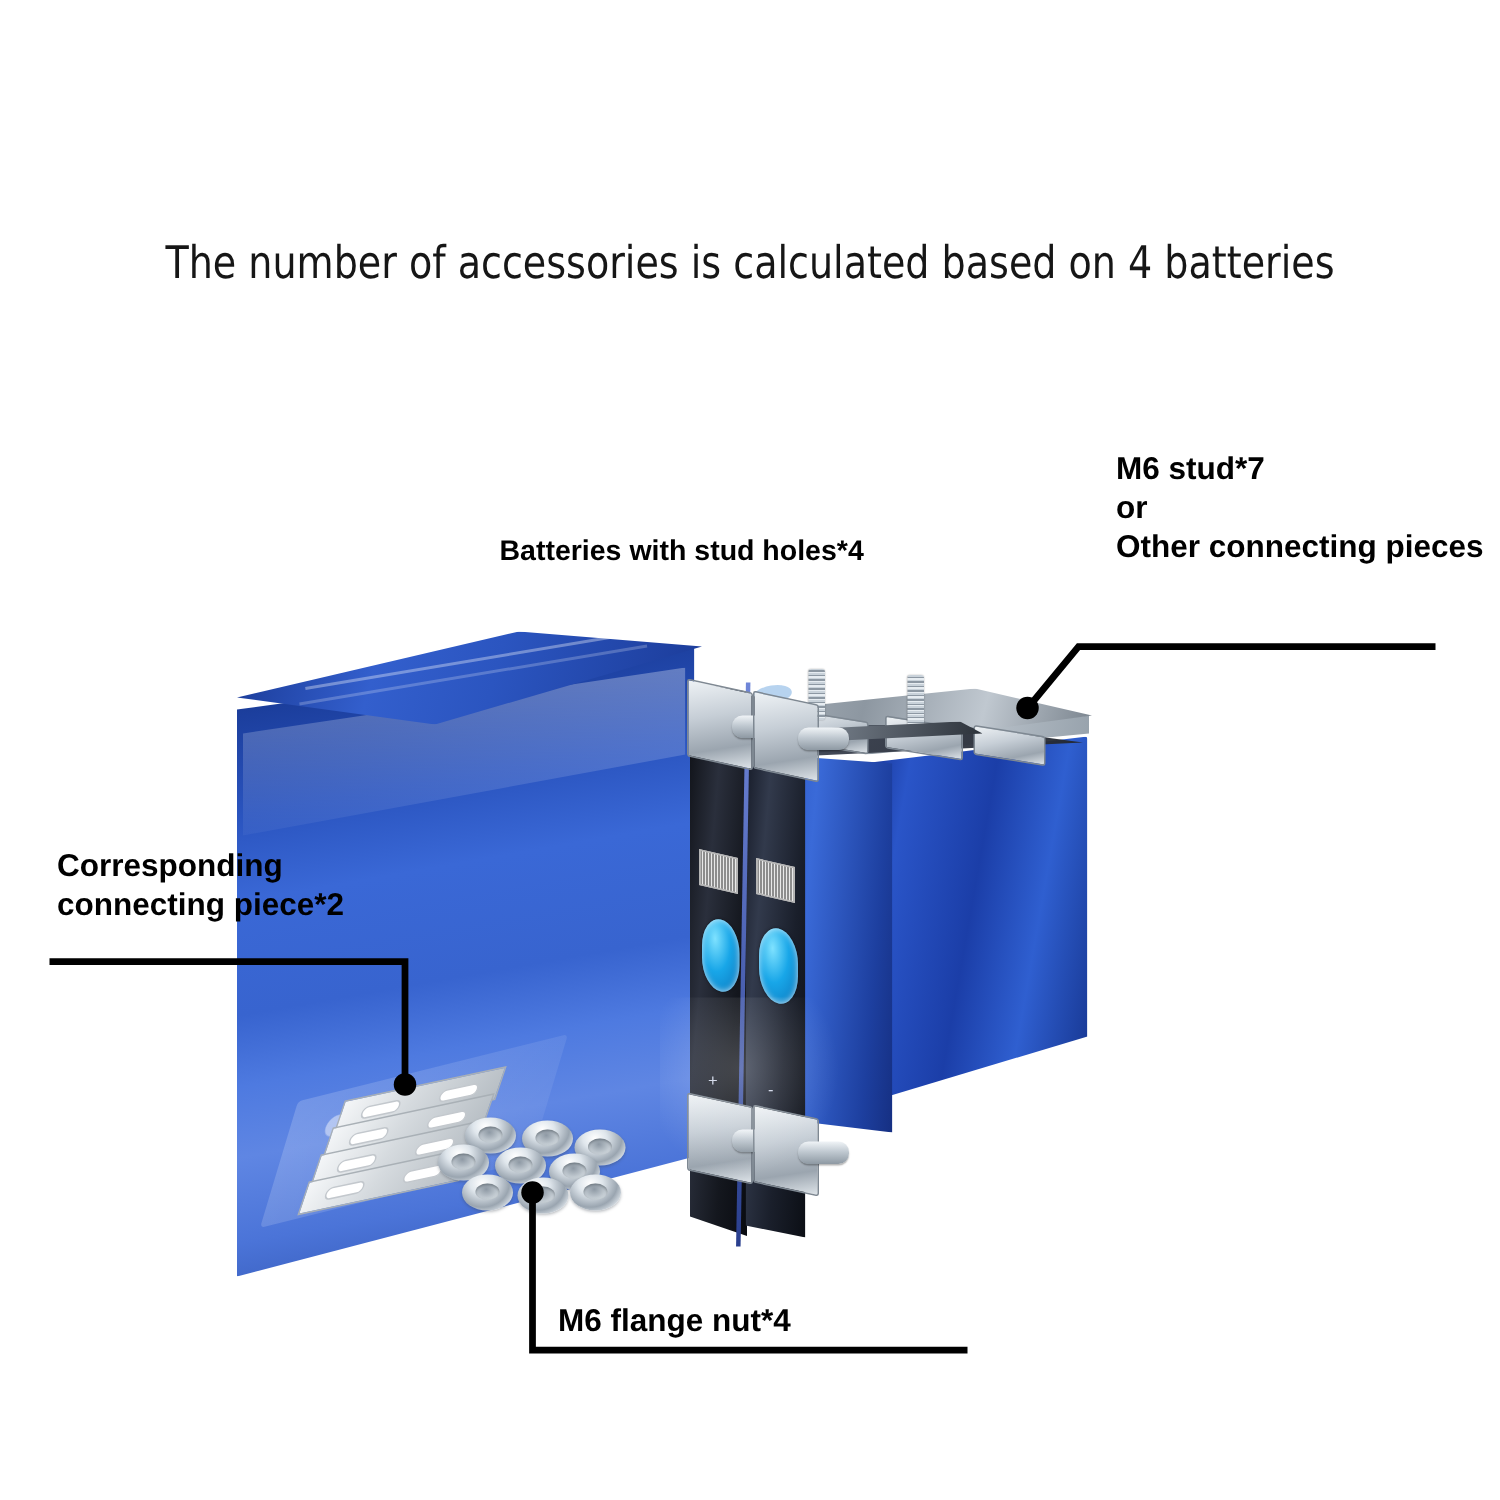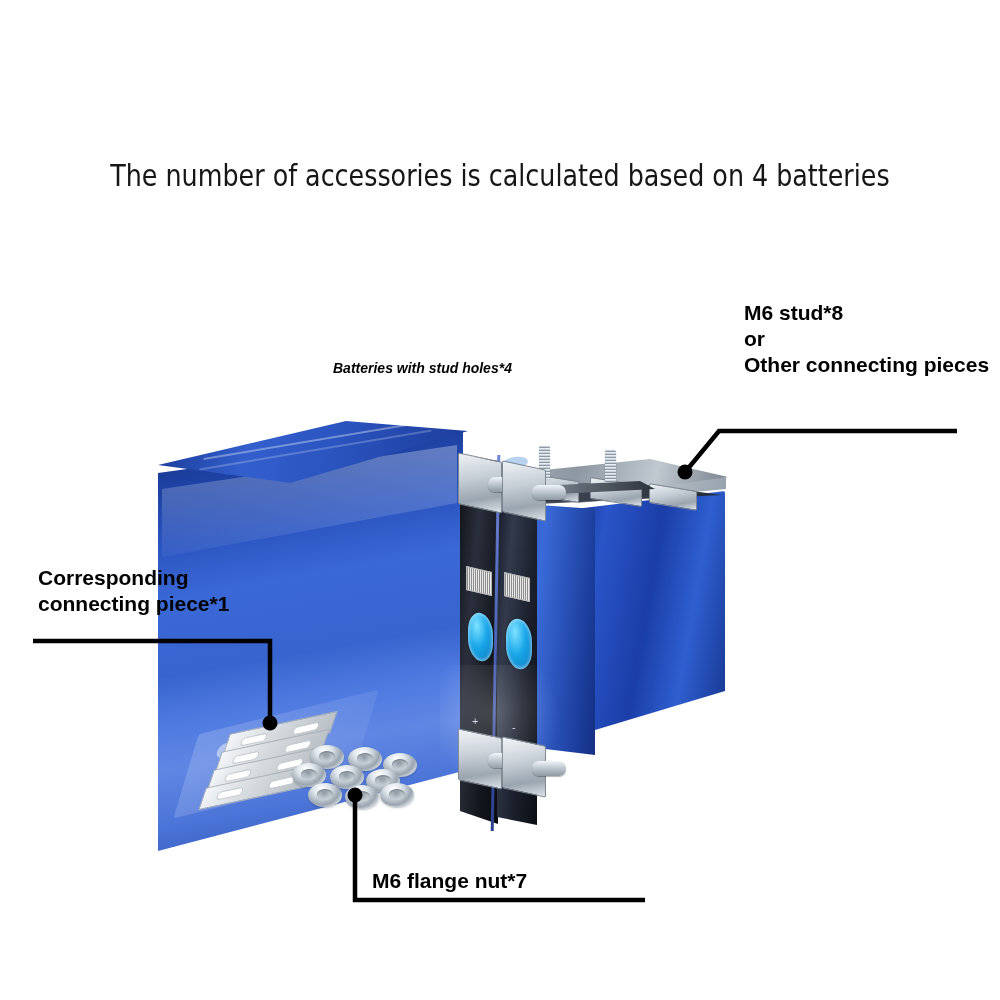--- a/index.html
+++ b/index.html
@@ -50,21 +50,21 @@
   .callout {
     position: absolute;
     font-family: "Liberation Sans", sans-serif;
     font-weight: 700;
     font-size: 21px;
     line-height: 26px;
     color: #000000;
     white-space: pre-line;
   }
   #label-stud   { left: 744px; top: 300px; width: 250px; }
-  #label-holes  { left: 333px; top: 355px; width: 340px; font-size: 14px; font-style: italic; }
+  #label-holes  { left: 333px; top: 355px; width: 340px; font-size: 19px; }
   #label-piece  { left: 38px;  top: 565px; width: 260px; }
   #label-nut    { left: 372px; top: 868px; width: 260px; }
 
   
   #leaders {
     position: absolute; left: 0; top: 0;
     width: 1000px; height: 1000px;
     pointer-events: none;
   }
 
@@ -317,24 +317,24 @@
     <polyline points="957,431 719,431 686,471" fill="none" stroke="#000000" stroke-width="4.5" stroke-linecap="butt"></polyline>
     <circle cx="685" cy="472" r="7.5" fill="#000000"></circle>
 
     <polyline points="33,641 270,641 270,722" fill="none" stroke="#000000" stroke-width="4.5"></polyline>
     <circle cx="270" cy="723" r="7.5" fill="#000000"></circle>
 
     <circle cx="355" cy="795" r="7.5" fill="#000000"></circle>
     <polyline points="355,797 355,900 645,900" fill="none" stroke="#000000" stroke-width="4.5"></polyline>
   </svg>
 
-  <div class="callout" id="label-stud">M6 stud*8
+  <div class="callout" id="label-stud">M6 stud*7
 or
 Other connecting pieces</div>
 
   <div class="callout" id="label-holes">Batteries with stud holes*4</div>
 
   <div class="callout" id="label-piece">Corresponding
-connecting piece*1</div>
-
-  <div class="callout" id="label-nut">M6 flange nut*7</div>
+connecting piece*2</div>
+
+  <div class="callout" id="label-nut">M6 flange nut*4</div>
 
 </div>
 
 </body></html>

